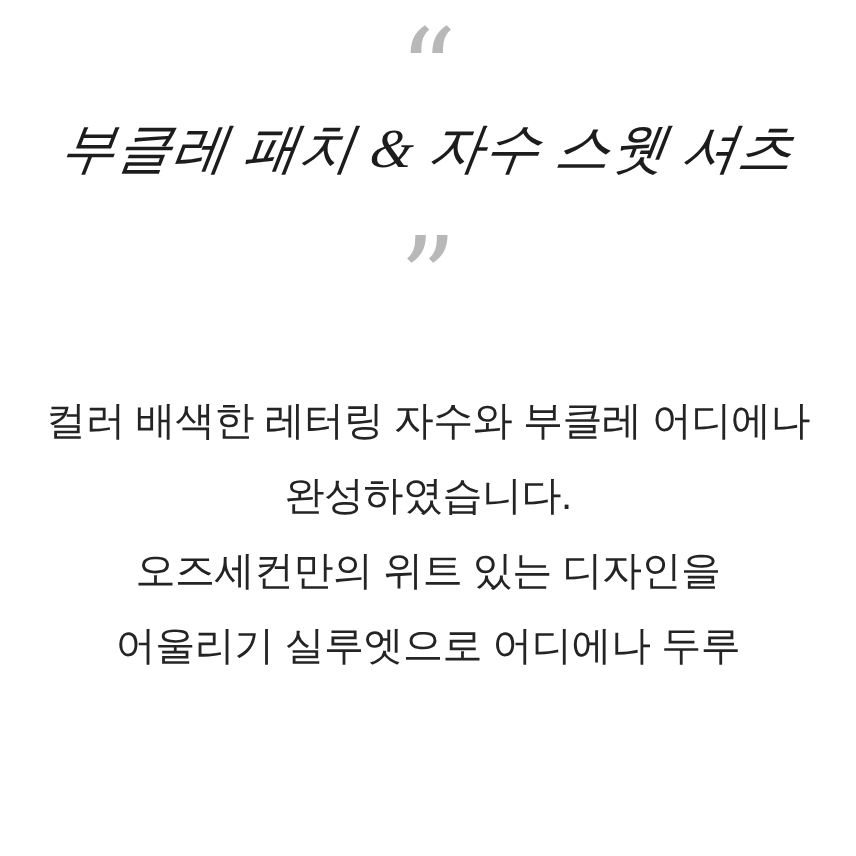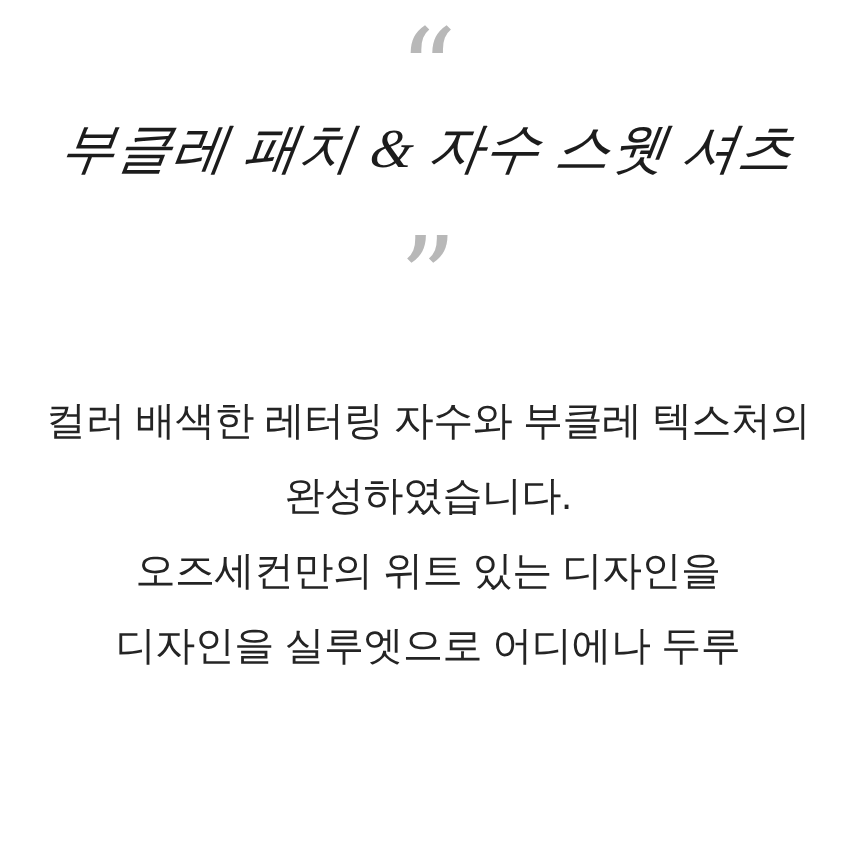--- a/index.html
+++ b/index.html
@@ -64,19 +64,19 @@
 
 <div class="page">
 
   <div class="quote-mark quote-open">“</div>
 
   <h1 class="title">부클레 패치 &amp; 자수 스웻 셔츠</h1>
 
   <div class="quote-mark quote-close">”</div>
 
   <div class="description">
-    <div class="body-line">컬러 배색한 레터링 자수와 부클레 텍스처의</div>
+    <div class="body-line">컬러 배색한 레터링 자수와 부클레 어디에나</div>
     <div class="body-line">완성하였습니다.</div>
     <div class="body-line">오즈세컨만의 위트 있는 디자인을</div>
-    <div class="body-line">디자인을 실루엣으로 어디에나 두루</div>
+    <div class="body-line">어울리기 실루엣으로 어디에나 두루</div>
   </div>
 
 </div>
 
 </body></html>

